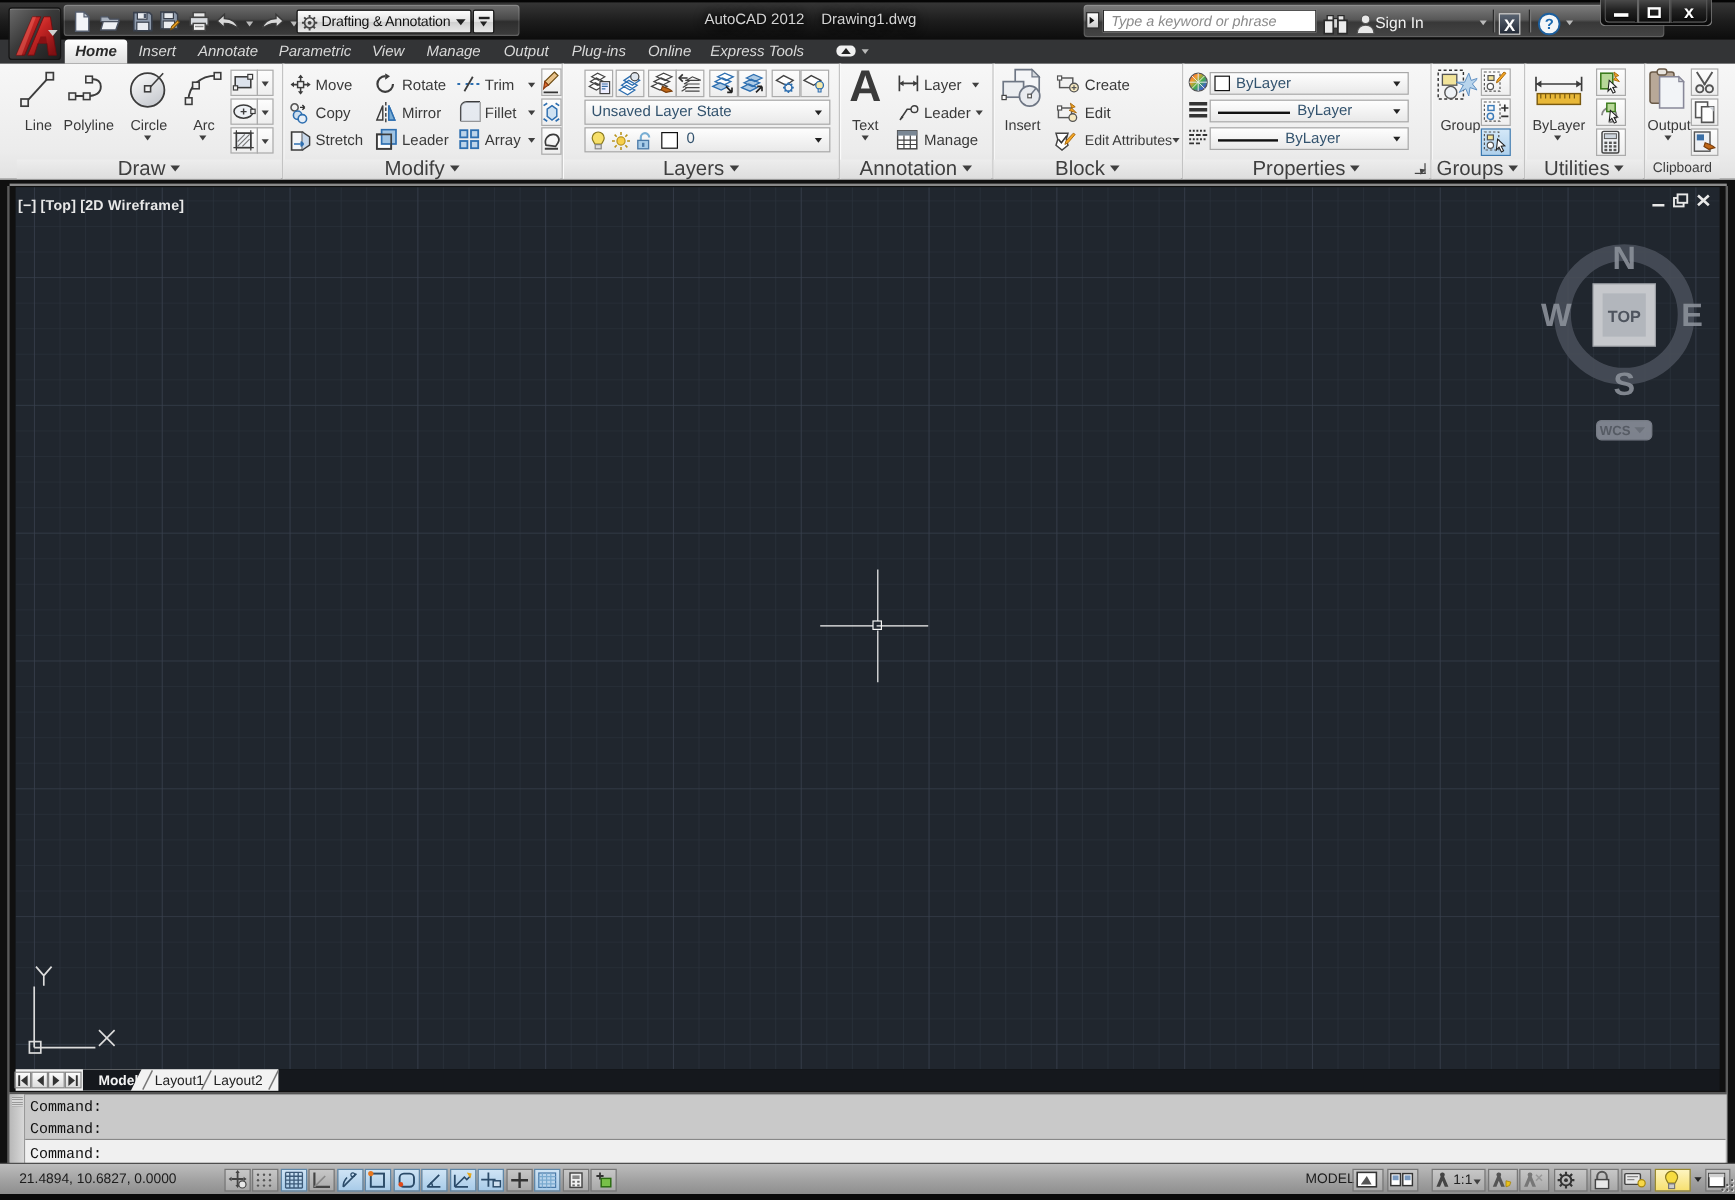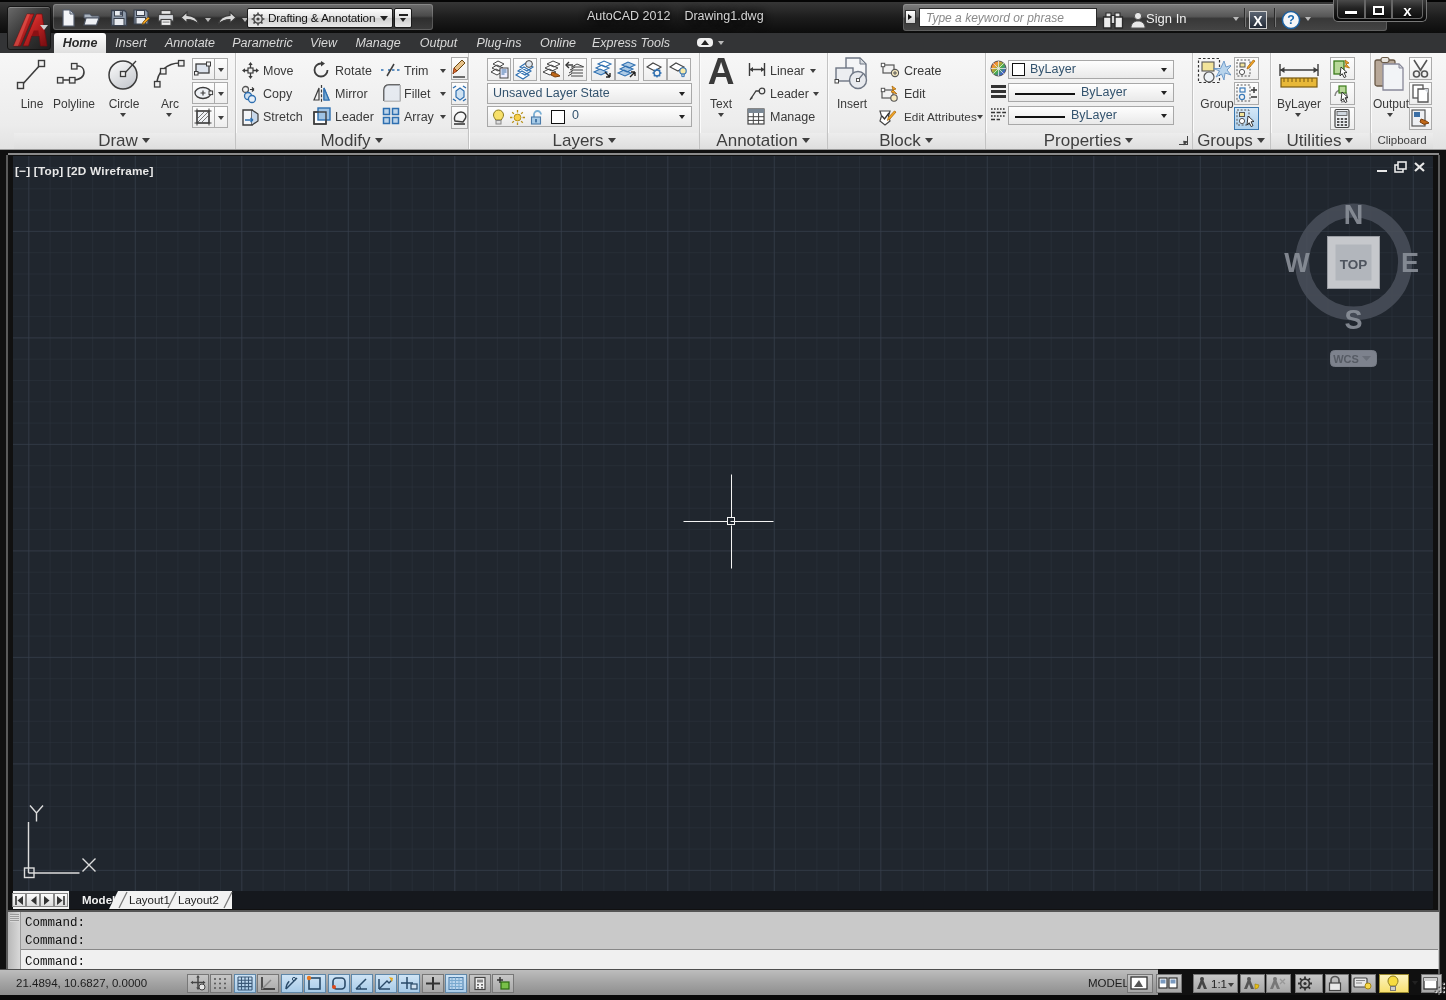--- a/index.html
+++ b/index.html
@@ -65,21 +65,21 @@
 
 #mtabs { position:absolute; left:13px; top:891px; width:1420px; height:18px; background:#15181d; }
 #mtabs .light { position:absolute; left:0; top:0; width:219px; height:18px; background:#f2f2f2; }
 
 #cmdwin { position:absolute; left:8px; top:910px; width:1431px; height:59px; background:#c9c9c9; border-top:2px solid #555; }
 #cmdhist { position:absolute; left:13px; top:1px; width:1417px; height:36px; background:#c9c9c9;
   font-family:"Liberation Mono", monospace; font-size:12.5px; color:#111; }
 #cmdin { position:absolute; left:13px; top:37px; width:1417px; height:20px; background:#f0f0f0;
   font-family:"Liberation Mono", monospace; font-size:12.5px; color:#111; border-top:1px solid #888; }
 
-#statusbar { position:absolute; left:0; top:969px; width:1158px; height:27px;
+#statusbar { position:absolute; left:0; top:969px; width:1446px; height:27px;
   background:linear-gradient(#bdbdbd,#a3a3a3 50%,#8c8c8c); border-top:1px solid #4e4e4e; }
 #coords { position:absolute; left:16px; top:7px; font-size:11.5px; color:#1c1c1c; }
 .sbtn { position:absolute; top:4px; width:22px; height:19px; border:1px solid #777;
   background:linear-gradient(#c7c7c7,#a8a8a8); }
 .sbtn.on { background:linear-gradient(#cfe4f5,#a8cbe8); border-color:#5f87a8; }
 #bottomedge { position:absolute; left:0; top:995px; width:1446px; height:5px; background:#0a0a0a; }
 .navbtn { position:absolute; top:2px; width:14px; height:14px; background:linear-gradient(#fcfcfc,#dcdcdc); border:1px solid #888; }
 .navbtn svg { display:block; margin:1px auto 0; }
 #modeltxt { position:absolute; left:1088px; top:7px; font-size:11.5px; color:#1c1c1c; }
 #mtabs .navbtn { top:2px; }
@@ -435,21 +435,21 @@
 <div class="panel" style="left:700px;width:126px">
   <div class="cap">Annotation<span class="capdd"></span></div>
       <div class="sep"></div>
   <div class="abs" style="left:4px;top:2px;width:34px;height:34px;color:#3a3a3a;font-size:37px;font-weight:700;line-height:34px;text-align:center">A</div>
   <div class="biglabel" style="left:3px;top:44px;width:36px">Text</div>
   <div class="dd7" style="left:18px;top:60px"></div>
   <svg class="abs" style="left:48px;top:9px" width="18" height="15" viewBox="0 0 18 15">
         <path d="M1.5 1v13M16.5 1v13M1.5 7.5h15" stroke="#3c3c3c" stroke-width="1.4"></path>
         <path d="M1.5 7.5l3.5-2.4v4.8zM16.5 7.5L13 5.1v4.8z" fill="#3c3c3c"></path>
       </svg>
-  <div class="rowlabel" style="left:70px;top:11px">Linear</div>
+  <div class="rowlabel" style="left:70px;top:11px">Layer</div>
   <div class="dd7" style="left:110px;top:16px"></div>
   <svg class="abs" style="left:48px;top:32px" width="18" height="17" viewBox="0 0 18 17">
         <path d="M2 15L8 6h4" fill="none" stroke="#3c3c3c" stroke-width="1.3"></path>
         <path d="M2 15l1.2-3.4L5 13z" fill="#3c3c3c"></path>
         <circle cx="14" cy="6" r="2.8" fill="#f0f0f0" stroke="#3c3c3c" stroke-width="1.2"></circle>
       </svg>
   <div class="rowlabel" style="left:70px;top:34px">Leader</div>
   <div class="dd7" style="left:113px;top:39px"></div>
   <svg class="abs" style="left:47px;top:55px" width="18" height="17" viewBox="0 0 18 17">
         <rect x="1" y="1" width="16" height="15" fill="#fff" stroke="#444" stroke-width="1.2"></rect>

